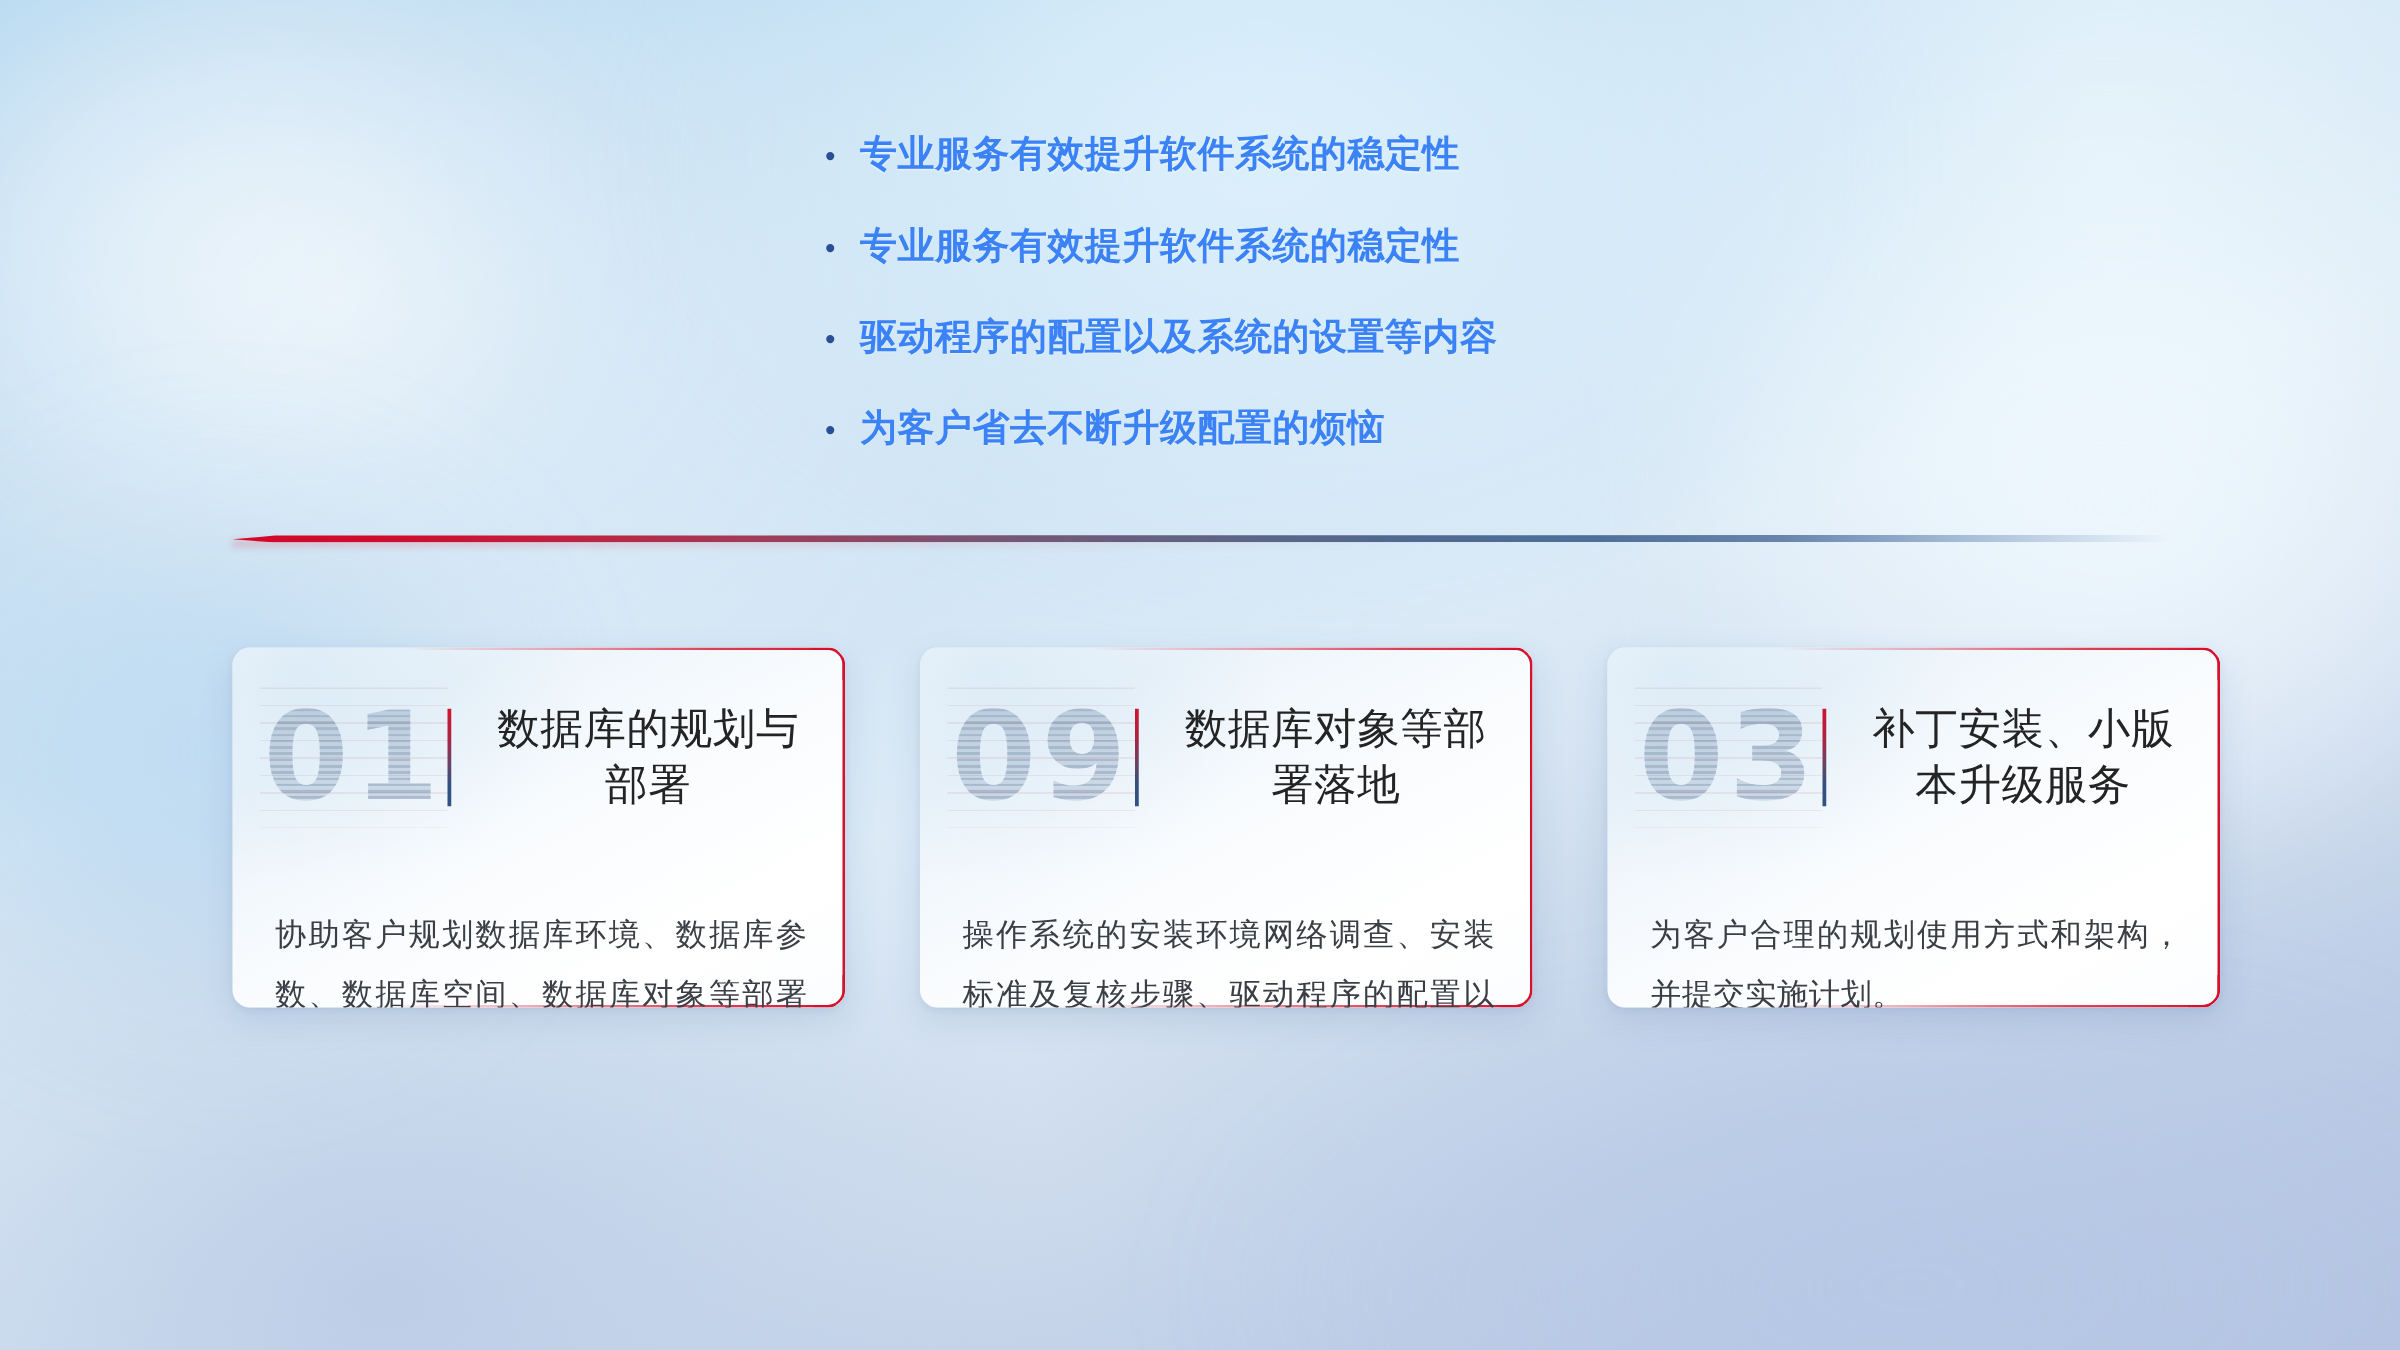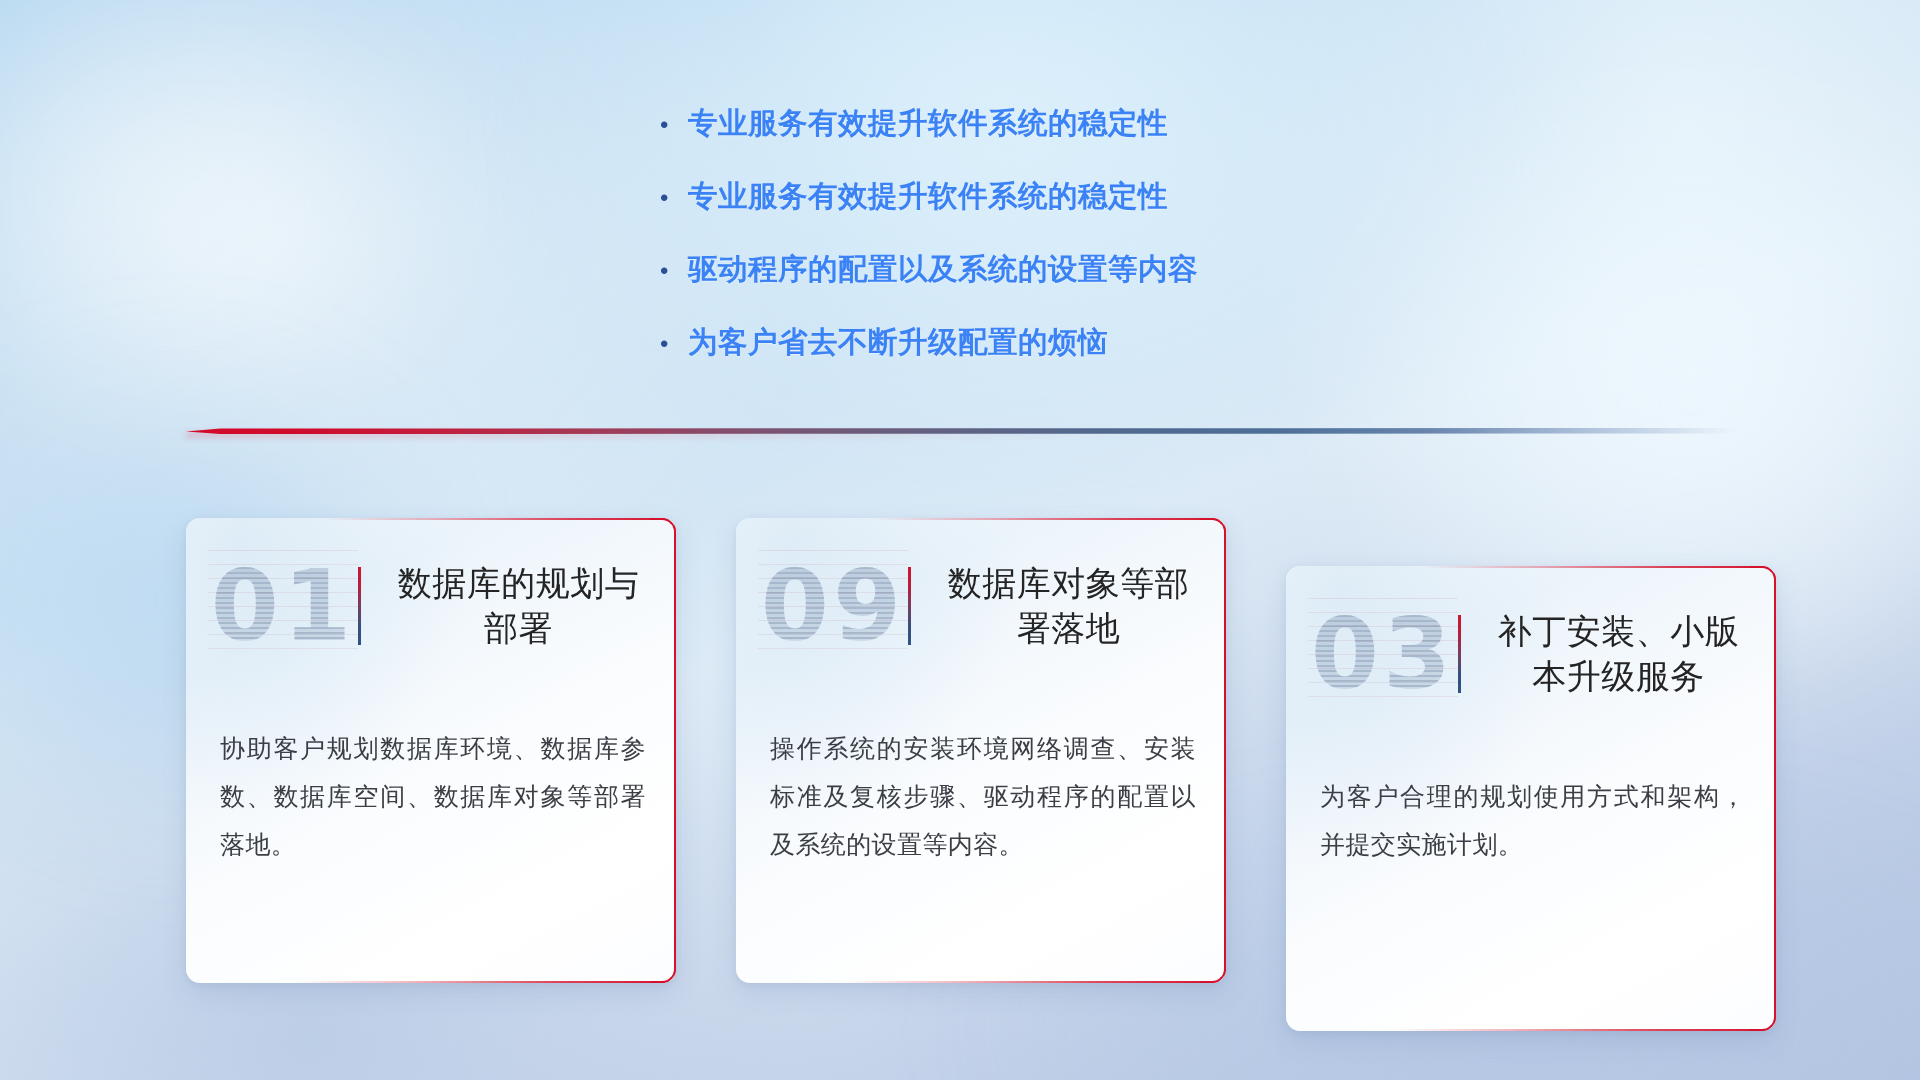--- a/index.html
+++ b/index.html
@@ -68,34 +68,34 @@
   }
   .divider-glow {
     position:absolute; left:0; top:9px; width:62%; height:4px;
     background:linear-gradient(90deg, rgba(232,40,60,.30), rgba(232,40,60,0) 100%);
     filter:blur(3px);
   }
 
   
   .cards { position:absolute; left:0; top:518px; width:1920px; height:420px; }
   .card {
-    position:absolute; top:0; width:490px; height:465px;
+    position:absolute; top:0; width:490px; height:288px;
     border-radius:14px;
     background:linear-gradient(152deg,
       rgba(247,251,254,0.97) 0%,
       rgba(237,245,251,0.95) 22%,
       rgba(250,252,254,0.99) 52%,
       rgba(255,255,255,1) 78%,
       rgba(252,253,255,1) 100%);
     box-shadow:0 10px 26px rgba(88,118,160,.16), 0 2px 6px rgba(88,118,160,.10);
     overflow:hidden;
   }
   .card-1 { left:186px; }
   .card-2 { left:736px; }
-  .card-3 { left:1286px;margin-top:48px; }
+  .card-3 { left:1286px; }
 
   
   .card-accent {
     position:absolute; inset:0; border-radius:14px; pointer-events:none;
   }
   .card-accent .edge-right {
     position:absolute; right:0; top:0; width:2.5px; height:100%;
     background:linear-gradient(180deg,#d5112b 0%, #d2122c 72%, #cf1430 100%);
     border-radius:0 14px 14px 0;
   }

